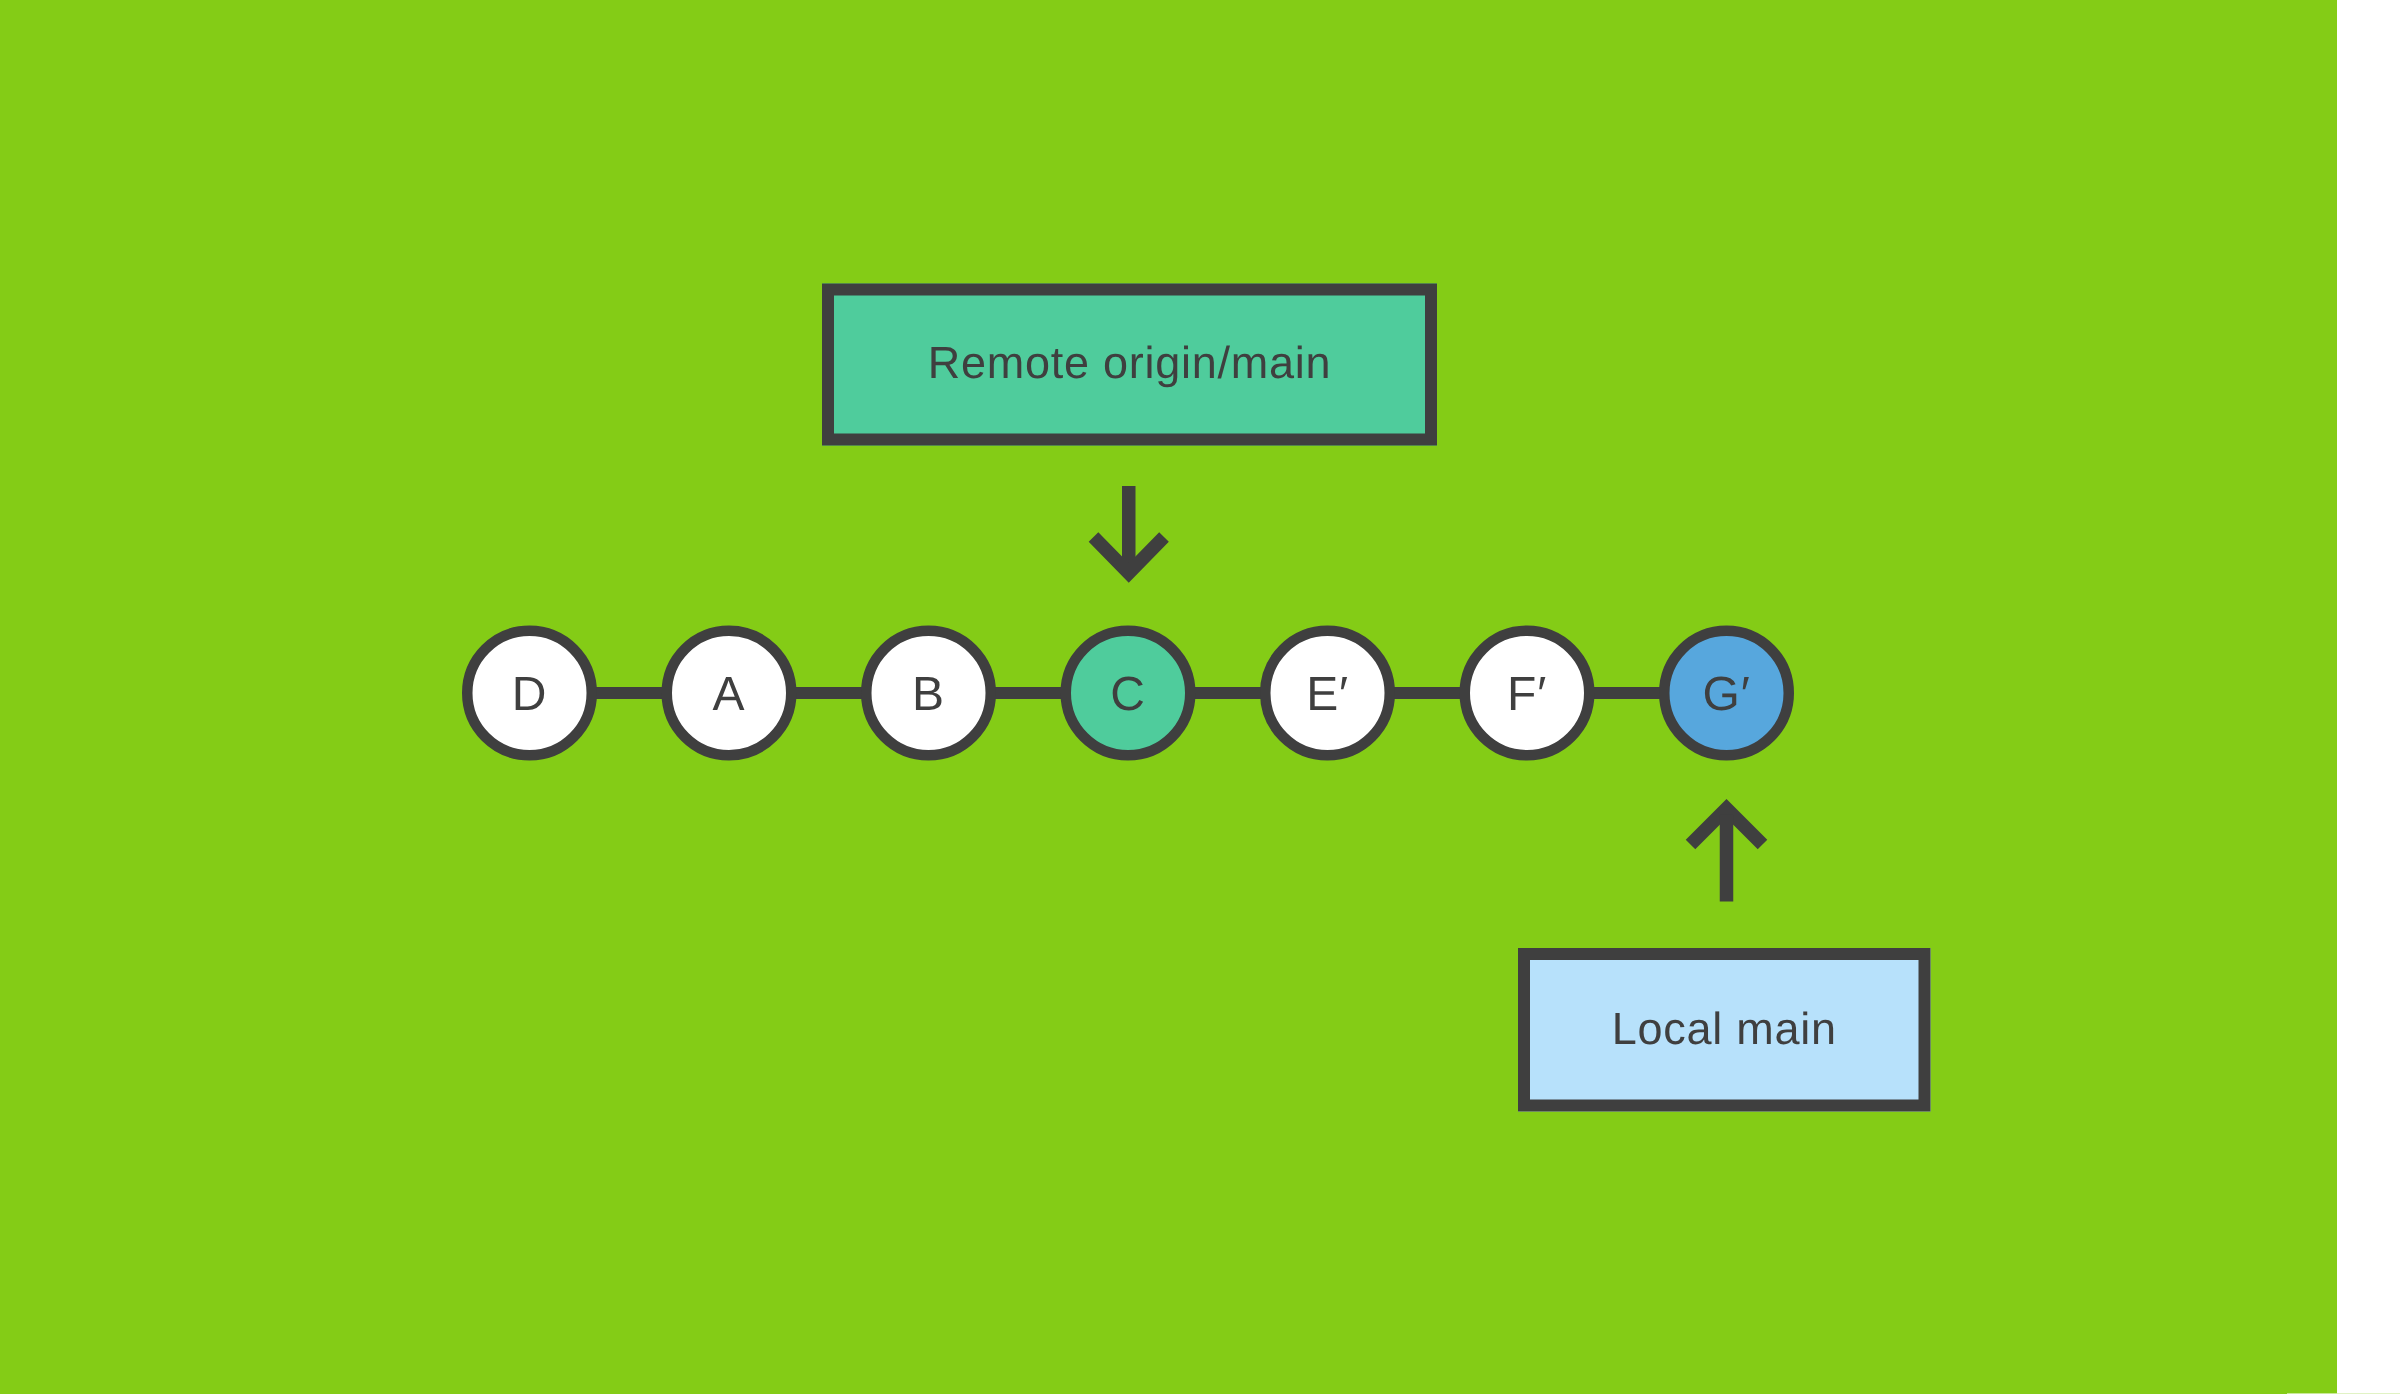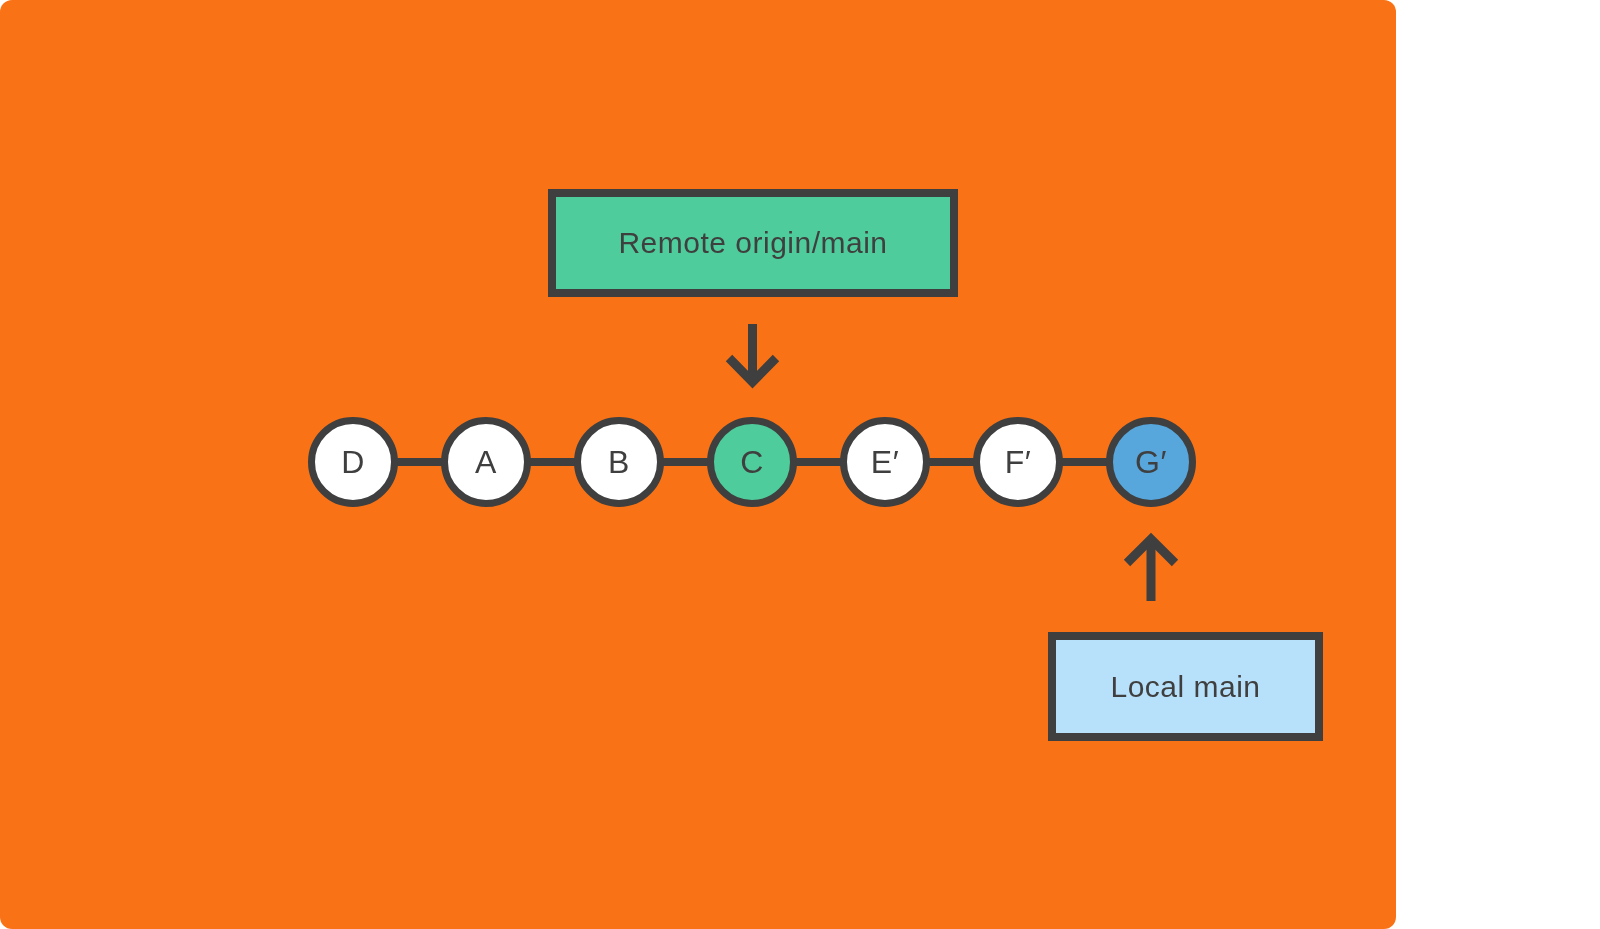--- a/index.html
+++ b/index.html
@@ -1,24 +1,23 @@
 <!DOCTYPE html>
 <html><head>
 <meta charset="utf-8">
 <style>
   html, body { margin: 0; padding: 0; background: #ffffff; }
   .canvas {
     position: relative;
-    width: 1396px;
+    width: 1558px;
     height: 929px;
-    background: #f97316;
+    background: #84cc16;
     font-family: "Liberation Sans", sans-serif;
     color: #3f3f3f;
     overflow: hidden;
-    border-radius: 12px;
   }
   .branch-box {
     position: absolute;
     box-sizing: border-box;
     border: 8px solid #3f3f3f;
     display: flex;
     align-items: center;
     justify-content: center;
   }
   .remote-box { left: 548px; top: 189px; width: 410px; height: 108px; }
@@ -87,17 +86,17 @@
     <span class="commit-label">G′</span>
   </div>
 
   <svg class="arrow arrow-up" width="100" height="84" viewBox="0 0 100 84">
     <g fill="none" stroke="#3f3f3f" stroke-width="9" stroke-linejoin="miter">
       <polyline points="26,33 50,9 74,33"></polyline>
       <line x1="50" y1="13" x2="50" y2="71"></line>
     </g>
   </svg>
 
-  <div class="branch-box local-box" style="background-color: rgb(183, 225, 251); margin-left: 36px;">
+  <div class="branch-box local-box" style="background-color: rgb(183, 225, 251);">
     <span class="box-label">Local main</span>
   </div>
 
 </div>
 
 </body></html>

